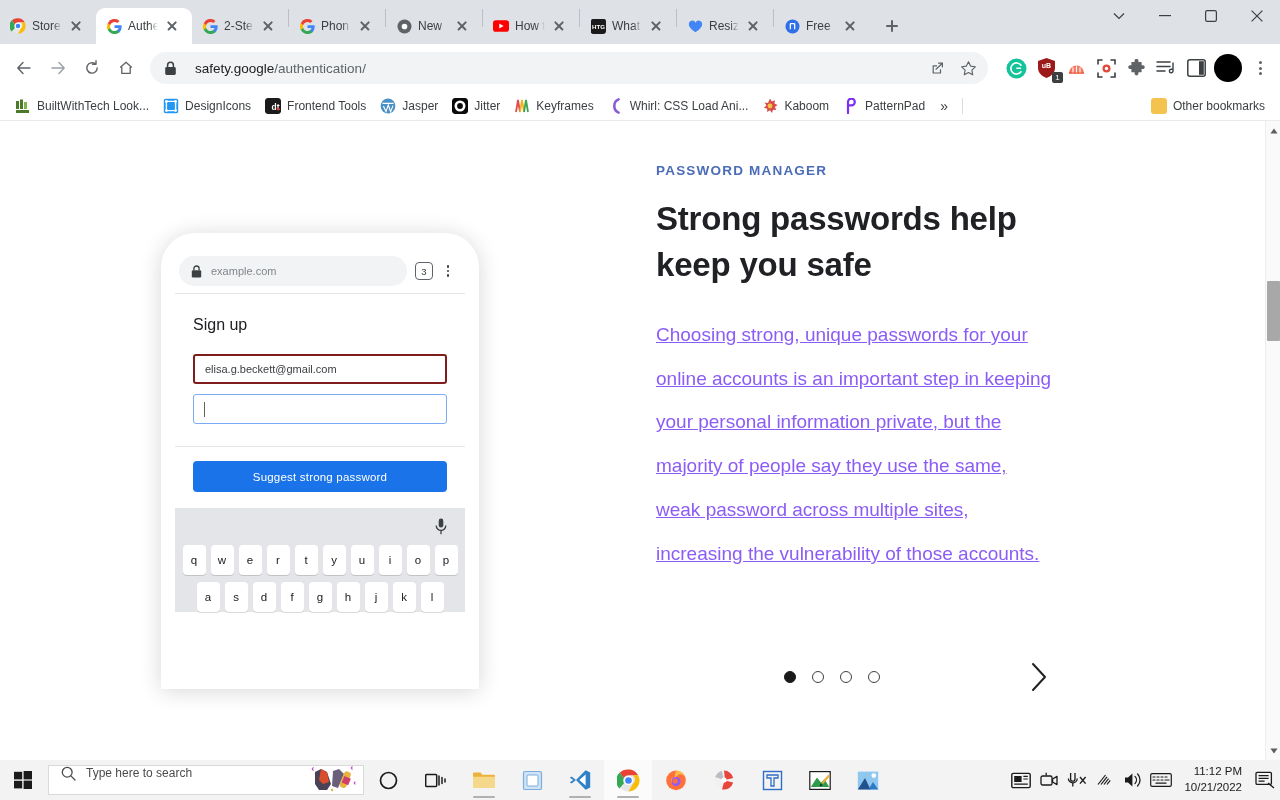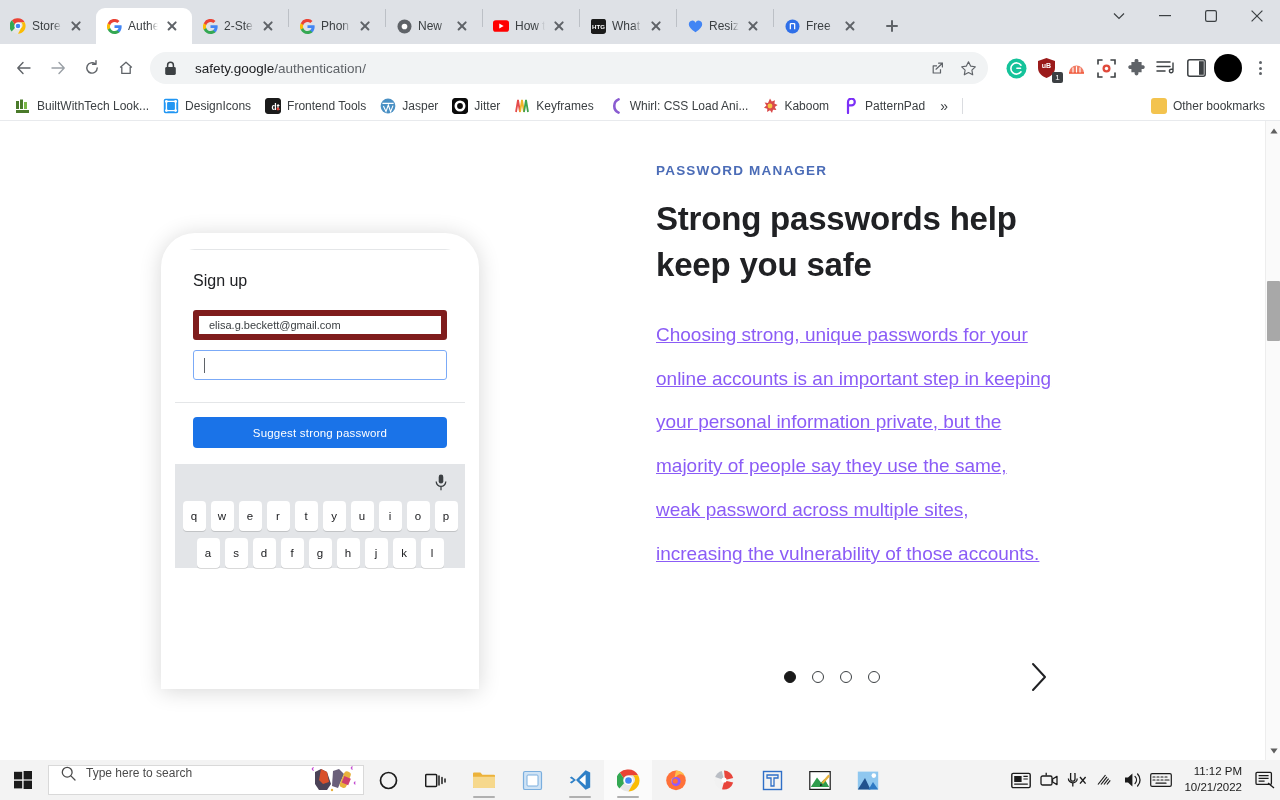--- a/index.html
+++ b/index.html
@@ -116,21 +116,21 @@
     width:18px; height:18px; border:1.6px solid #5f6368; border-radius:4px;
     font-size:9.5px; color:#3c4043; display:flex; align-items:center; justify-content:center; flex:0 0 18px;
   }
   .ph-kebab { display:flex; flex-direction:column; gap:2px; align-items:center; flex:0 0 14px; }
   .ph-kebab i { width:2.6px; height:2.6px; background:#3c4043; border-radius:50%; display:block; }
   .ph-divider { height:1px; background:#e4e6e8; }
 
   .ph-form { padding:22px 18px 12px 18px; }
   .ph-signup { font-size:16px; color:#202124; margin-bottom:20px; }
   .ph-field {
-    height:30px; border:6px solid #7f1d1d; border-radius:3px;
+    height:30px; border:2px solid #7f1d1d; border-radius:3px;
     display:flex; align-items:center; padding:0 10px; margin-bottom:10px;
     font-size:11px; color:#3c4043; background:#fff;
   }
   .ph-field.focused { border:1.6px solid #7baaf7; }
   .caret { width:1.4px; height:15px; background:#5f6368; display:block; }
   .ph-btnrow { padding:14px 18px 16px 18px; border-top:1px solid #e4e6e8; }
   .ph-btn {
     height:31px; border-radius:4px; display:flex; align-items:center; justify-content:center;
     font-size:11.5px; color:#fff; letter-spacing:.2px;
   }
@@ -511,20 +511,35 @@
   </div>
 
   <div class="viewport">
 
     <div class="page">
 
       <div class="page-left">
         <div class="phone">
           <div class="phone-screen">
 
+            <div class="ph-urlbar">
+              <div class="ph-urlpill">
+                <svg width="11" height="13" viewBox="0 0 11 13" style="flex:0 0 11px">
+                  <rect x="0.8" y="5.2" width="9.4" height="7.2" rx="1.2" fill="#3c4043"></rect>
+                  <path d="M2.9 5.2 V3.6 a2.6 2.6 0 0 1 5.2 0 V5.2" stroke="#3c4043" stroke-width="1.3" fill="none"></path>
+                </svg>
+                <span class="urllabel">example.com</span>
+              </div>
+              <div class="ph-tabcount">3</div>
+              <div class="ph-kebab">
+                  <i></i>
+                  <i></i>
+                  <i></i>
+                </div>
+            </div>
             <div class="ph-divider"></div>
 
             <div class="ph-form">
               <div class="ph-signup">Sign up</div>
               <div class="ph-field">
                 <span>elisa.g.beckett@gmail.com</span>
               </div>
               <div class="ph-field focused">
                 <span class="caret"></span>
               </div>

